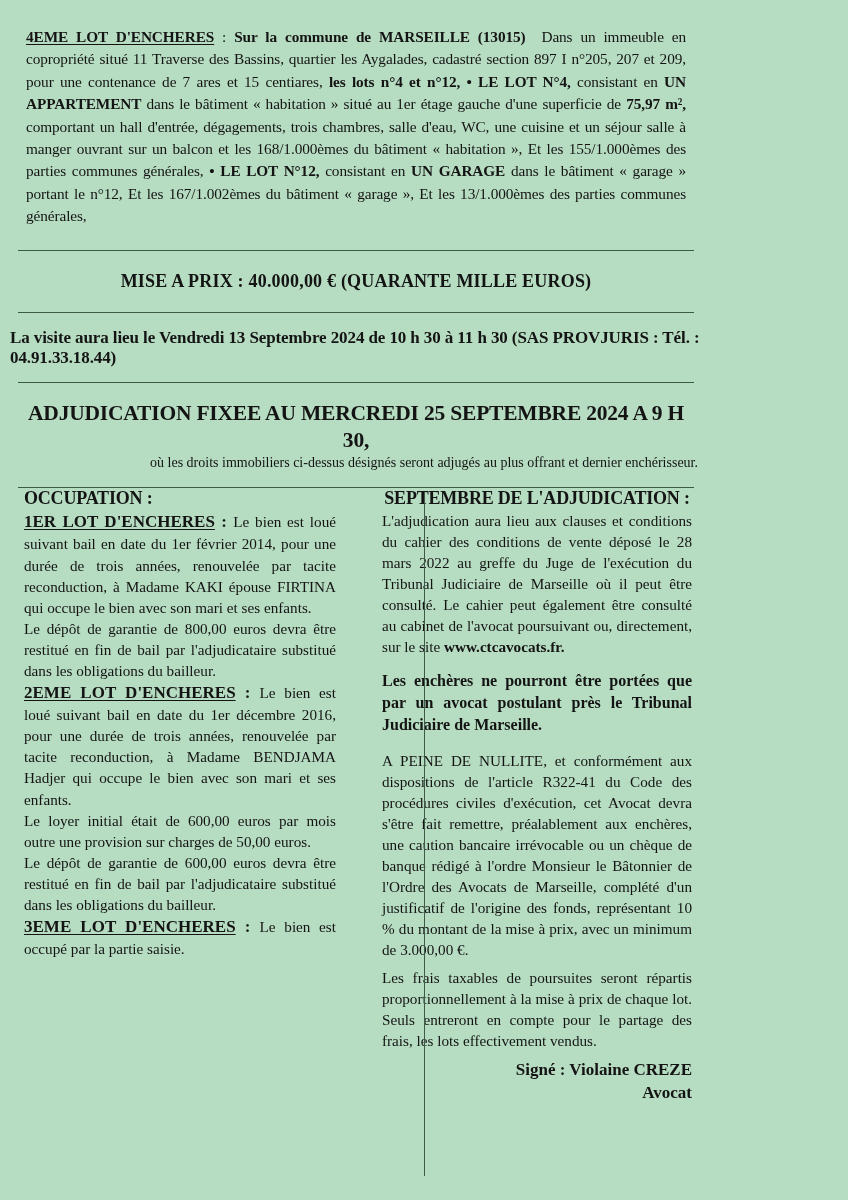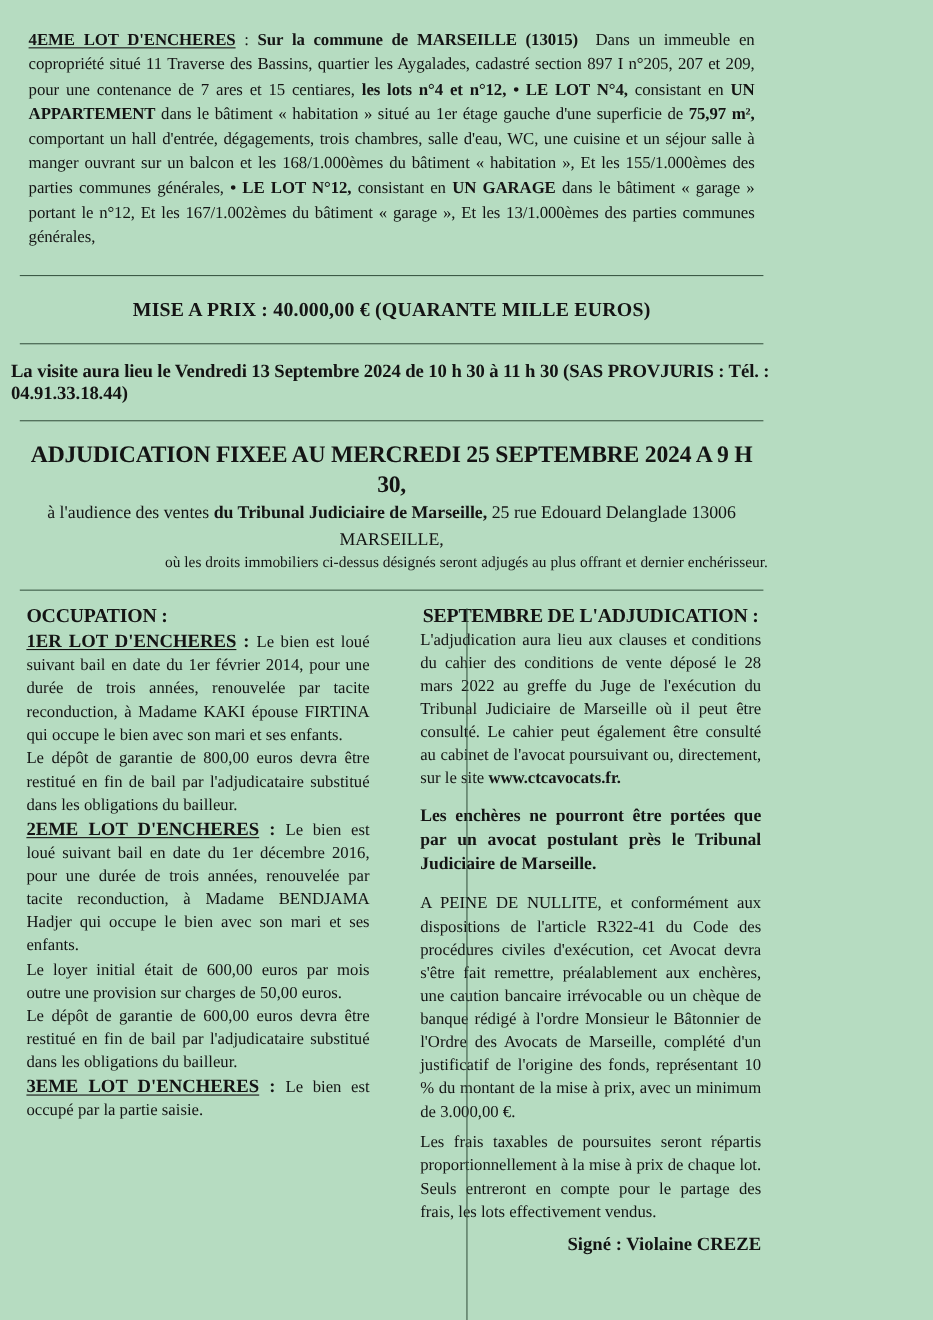--- a/index.html
+++ b/index.html
@@ -77,21 +77,20 @@
   .adj-band .l2 b{font-weight:bold;}
   .adj-band .l3{
     font-size:14px;
     line-height:1.45;
     text-align:right;
   }
 
   
   .cols{
     display:flex;
-    margin-top:12px;
     padding:0 20px 0 24px;
     position:relative;
     height:700px;
     box-sizing:border-box;
   }
   .col{
     width:50%;
     box-sizing:border-box;
     font-size:15.2px;
     line-height:1.385;
@@ -161,21 +160,20 @@
   <div class="price-band">MISE A PRIX : 40.000,00 € (QUARANTE MILLE EUROS)</div>
 
   <div class="rule"></div>
 
   <div class="visit-band">La visite aura lieu le Vendredi 13 Septembre 2024 de 10 h 30 à 11 h 30 (SAS PROVJURIS : Tél. : 04.91.33.18.44)</div>
 
   <div class="rule"></div>
 
   <div class="adj-band">
     <div class="l1">ADJUDICATION FIXEE AU MERCREDI 25 SEPTEMBRE 2024 A 9 H 30,</div>
-    <div class="l2"><span>à l'audience des ventes </span><b>du Tribunal Judiciaire de Marseille,</b><span> 25 rue Edouard Delanglade 13006 MARSEILLE,</span></div>
     <div class="l3">où les droits immobiliers ci-dessus désignés seront adjugés au plus offrant et dernier enchérisseur.</div>
   </div>
 
   <div class="rule"></div>
 
   <div class="cols">
     <div class="vdivider"></div>
 
     <div class="col left">
       <h2>OCCUPATION :</h2>
@@ -200,17 +198,18 @@
       <p class="strongline">Les enchères ne pourront être portées que par un avocat postulant près le Tribunal Judiciaire de Marseille.</p>
 
       <div class="gap"></div>
       <p>A PEINE DE NULLITE, et conformément aux dispositions de l'article R322-41 du Code des procédures civiles d'exécution, cet Avocat devra s'être fait remettre, préalablement aux enchères, une caution bancaire irrévocable ou un chèque de banque rédigé à l'ordre Monsieur le Bâtonnier de l'Ordre des Avocats de Marseille, complété d'un justificatif de l'origine des fonds, représentant 10 % du montant de la mise à prix, avec un minimum de 3.000,00 €.</p>
 
       <div class="gap-sm"></div>
       <p>Les frais taxables de poursuites seront répartis proportionnellement à la mise à prix de chaque lot. Seuls entreront en compte pour le partage des frais, les lots effectivement vendus.</p>
 
       <div class="sign">
         <span>Signé : Violaine CREZE</span>
+        <span class="role">Avocat</span>
       </div>
     </div>
   </div>
 
 </div>
 
 </body></html>

